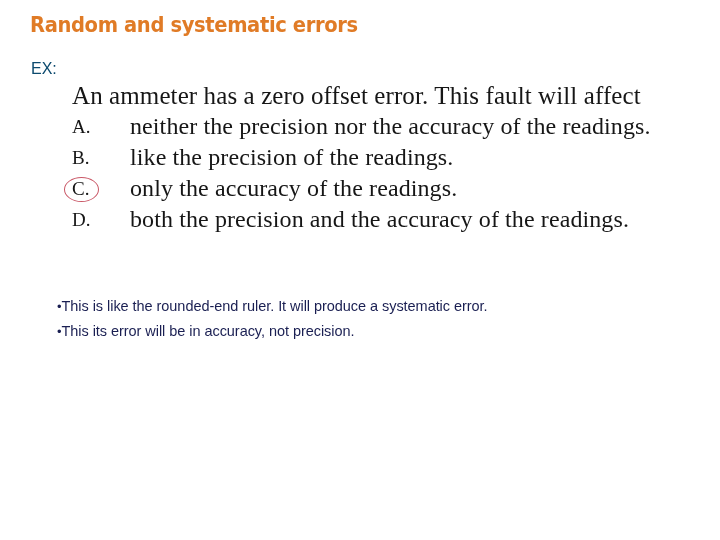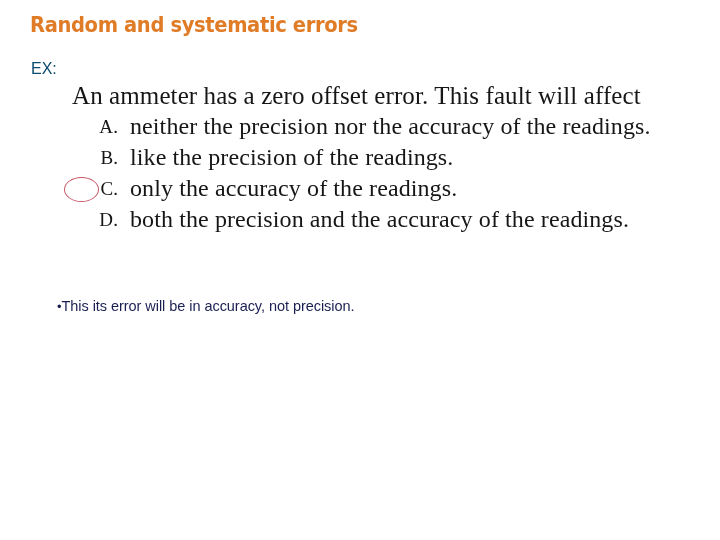--- a/index.html
+++ b/index.html
@@ -12,21 +12,20 @@
     background: #ffffff;
     font-family: "Liberation Sans", sans-serif;
     overflow: hidden;
     position: relative;
   }
 
   .slide {
     position: absolute;
     inset: 0;
     background: #ffffff;
-    text-align: right;
   }
 
   
   .slide-title {
     position: absolute;
     left: 30px;
     top: 12px;
     font-family: "DejaVu Sans", sans-serif;
     font-size: 21px;
     font-weight: bold;
@@ -166,17 +165,20 @@
 
     <div class="opt-row">
       <span class="opt-label">D.</span>
       <span class="opt-text">both the precision and the accuracy of the readings.</span>
     </div>
 
   </div>
 
   <div class="notes">
     <div class="note-line">
+      <span class="note-bullet">•</span><span>This is like the rounded-end ruler. It will produce a systematic error.</span>
+    </div>
+    <div class="note-line">
       <span class="note-bullet">•</span><span>This its error will be in accuracy, not precision.</span>
     </div>
   </div>
 
 </div>
 
 </body></html>

